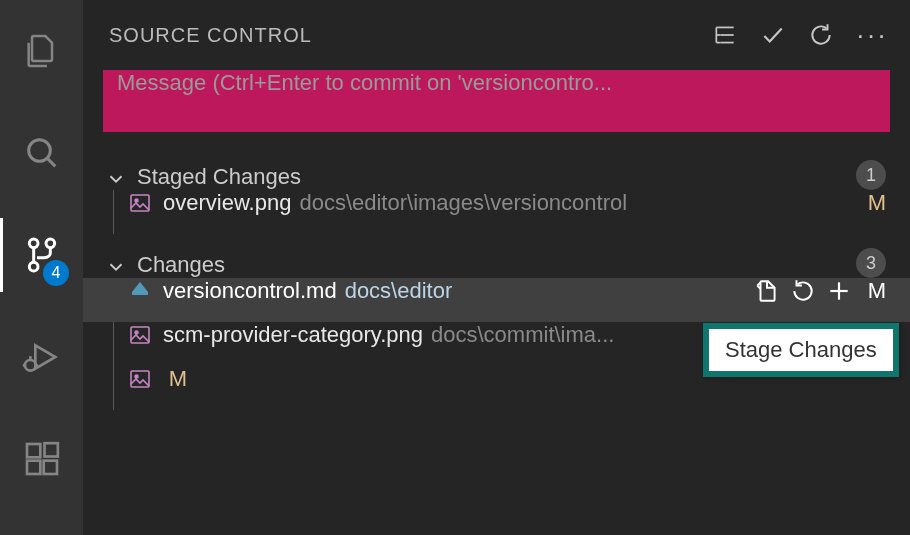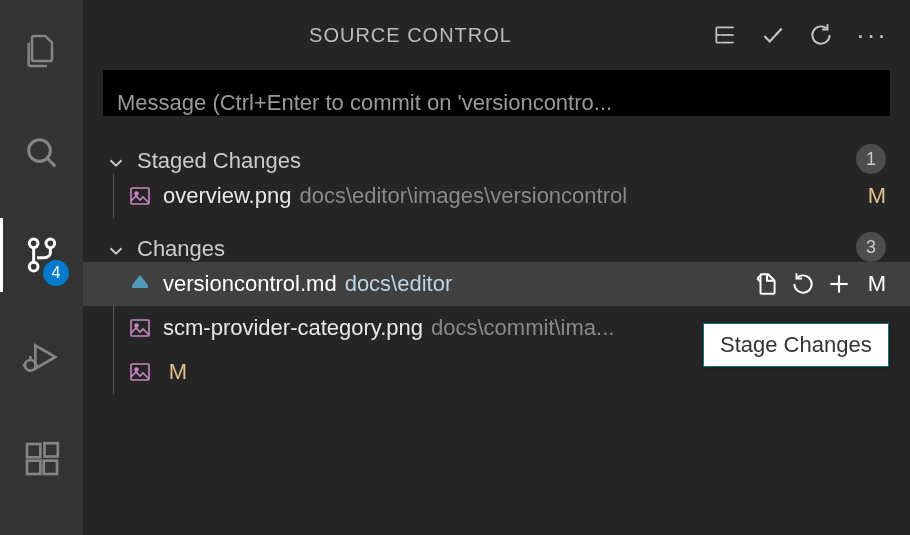--- a/index.html
+++ b/index.html
@@ -64,42 +64,41 @@
       background: #252526;
       display: flex;
       flex-direction: column;
       padding-top: 8px;
     }
     .panel-header {
       display: flex;
       align-items: center;
       height: 54px;
       padding: 0 22px 0 26px;
-      text-align: center;
     }
     .panel-title {
       font-size: 20px;
       letter-spacing: 1px;
       color: #bbbbbb;
       flex: 1;
     }
     .panel-actions {
       display: flex;
       gap: 22px;
       align-items: center;
       color: #c5c5c5;
     }
     .panel-actions .act svg { width: 26px; height: 26px; display:block; }
     .panel-actions .dots { font-size: 26px; letter-spacing: 2px; line-height: 1; }
     .message-box {
       margin: 8px 20px 14px 20px;
-      background: #000000;
-      height: 46px;
-      display: flex;
-      align-items: flex-end;
+      background: #be185d;
+      height: 62px;
+      display: flex;
+      align-items: flex-start;
       padding: 0 14px;
     }
     .message-box input {
       background: transparent;
       border: none;
       outline: none;
       color: #cccccc;
       font-size: 22px;
       width: 100%;
     }
@@ -125,21 +124,21 @@
       min-width: 30px;
       height: 30px;
       border-radius: 15px;
       display: flex;
       align-items: center;
       justify-content: center;
       font-size: 18px;
     }
     .file-row {
       display: flex;
-      align-items: center;
+      align-items: flex-start;
       height: 44px;
       padding: 0 24px 0 34px;
       font-size: 22px;
       position: relative;
       white-space: nowrap;
     }
     .file-row .guide {
       position: absolute;
       left: 30px;
       top: 0;
@@ -189,21 +188,21 @@
       text-align: right;
       flex-shrink: 0;
     }
     .file-row.selected .status-letter { color: #ffffff; }
     .tooltip {
       position: absolute;
       background: #ffffff;
       color: #333333;
       font-size: 22px;
       padding: 8px 16px;
-      border: 1px solid #0f766e;
+      border: 6px solid #0f766e;
       box-shadow: 1px 1px 4px rgba(0,0,0,0.3);
       left: 703px;
       top: 323px;
       z-index: 10;
     }
   </style>
 </head>
 <body>
 
 <div class="activitybar">

